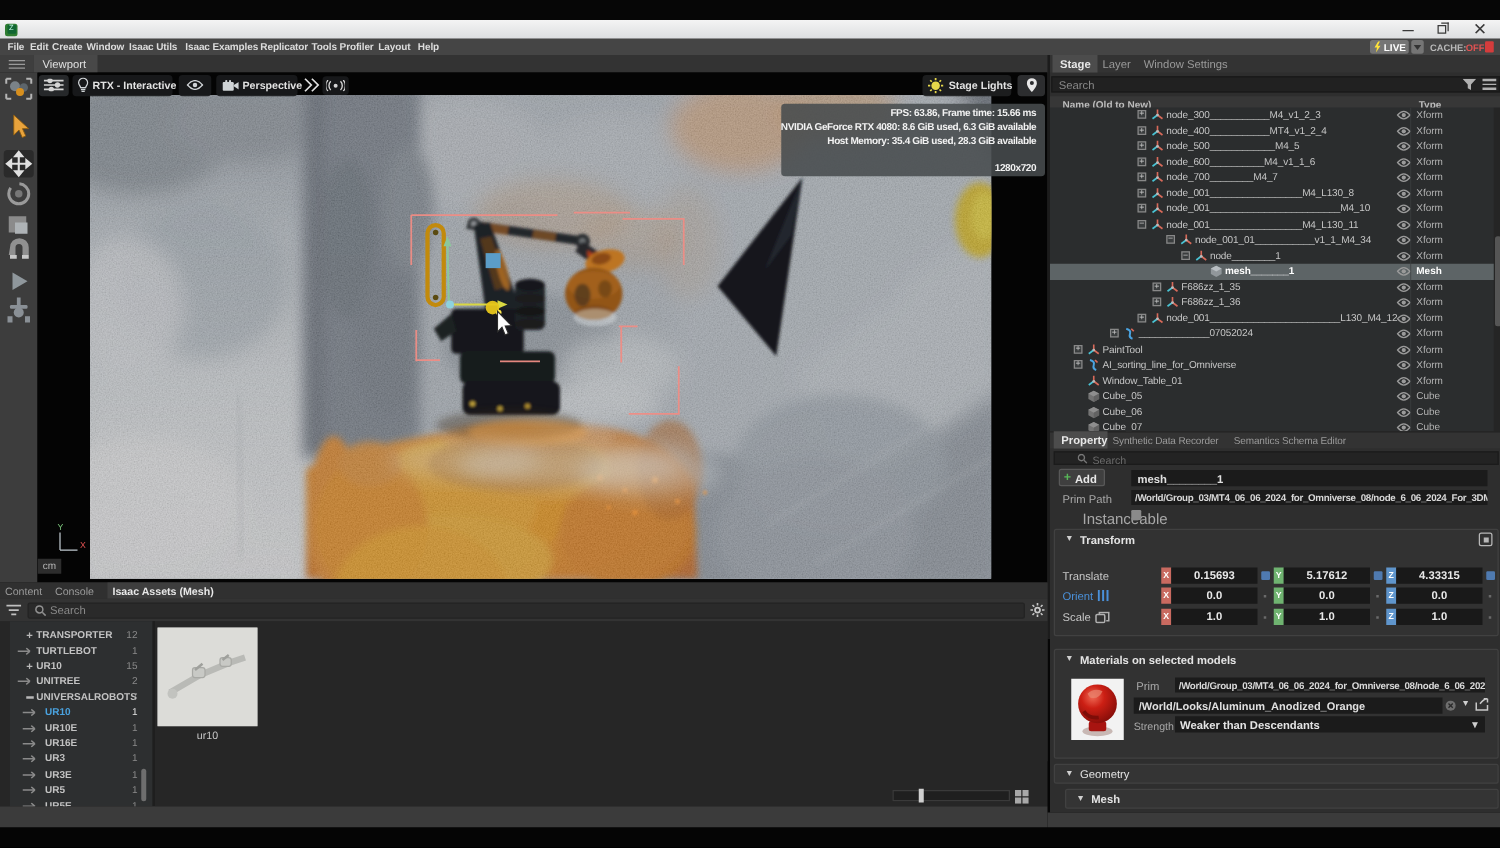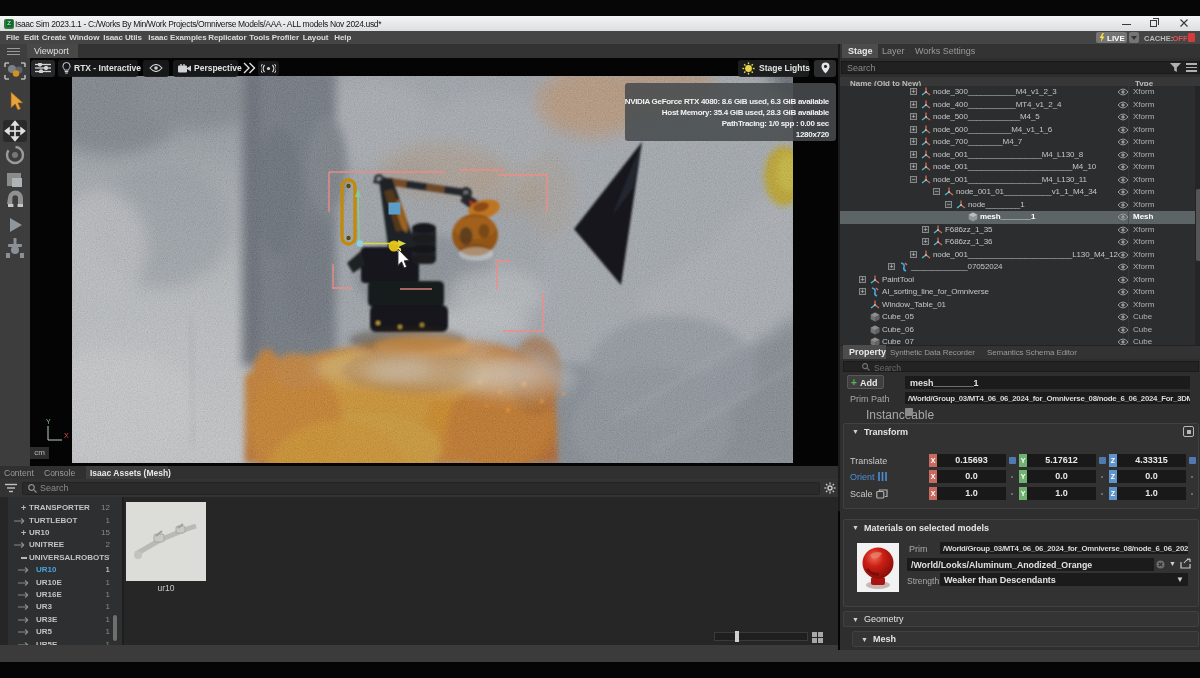--- a/index.html
+++ b/index.html
@@ -5,21 +5,20 @@
 *{box-sizing:border-box;font-family:"Liberation Sans",sans-serif;}
 #page{position:relative;width:1200px;height:678px;background:#060606;overflow:hidden;}
 .abs{position:absolute;}
 .txt{white-space:nowrap;}
 </style></head><body>
 <div id="page">
 
 <div class="abs" style="left:0;top:16px;width:1200px;height:15px;background:linear-gradient(#f4f4f4,#dcdee0);"></div>
 <div class="abs" style="left:4px;top:18.5px;width:10px;height:10px;background:#2e7d32;border-radius:2px;"></div>
 <div class="abs" style="left:5.5px;top:20px;width:7px;height:7px;background:#163;border-radius:1px;color:#cfe;font-size:6px;line-height:7px;text-align:center;">Z</div>
-<div class="abs txt" style="left:15px;top:18.5px;font-size:8.5px;letter-spacing:-0.35px;color:#161616;">Isaac Sim 2023.1.1 - C:/Works By Min/Work Projects/Omniverse Models/AAA - ALL models Nov 2024.usd*</div>
 <div class="abs" style="left:1122px;top:23.5px;width:9px;height:1.4px;background:#3a3a3a;"></div>
 <div class="abs" style="left:1150px;top:20px;width:6.5px;height:6.5px;border:1.1px solid #3a3a3a;"></div>
 <div class="abs" style="left:1152.5px;top:18px;width:6.5px;height:6.5px;border:1.1px solid #3a3a3a;border-bottom:none;border-left:none;"></div>
 <svg class="abs" style="left:1180px;top:19px;" width="8" height="8" viewBox="0 0 8 8">
       <path d="M0.5 0.5 L7.5 7.5 M7.5 0.5 L0.5 7.5" stroke="#3a3a3a" stroke-width="1.2"></path>
     </svg>
 <div class="abs" style="left:0;top:31px;width:1200px;height:12.5px;background:#454545;"></div>
     <div class="abs txt" style="left:6.0px;top:32.5px;font-size:8px;font-weight:bold;letter-spacing:-0.1px;color:#dcdcdc;">File</div>
     <div class="abs txt" style="left:24.0px;top:32.5px;font-size:8px;font-weight:bold;letter-spacing:-0.1px;color:#dcdcdc;">Edit</div>
     <div class="abs txt" style="left:41.7px;top:32.5px;font-size:8px;font-weight:bold;letter-spacing:-0.1px;color:#dcdcdc;">Create</div>
@@ -324,39 +323,39 @@
         </g>
       </svg>
 <div class="abs txt" style="left:729px;top:5px;font-size:8.5px;font-weight:bold;color:#e2e2e2;">Stage Lights</div>
 <div class="abs" style="left:784px;top:1.5px;width:22px;height:17px;background:#2c2d2f;border-radius:3px;"></div>
 <svg class="abs" style="left:791px;top:4px;" width="9" height="12" viewBox="0 0 9 12">
         <path d="M4.5 0.5 a4 4 0 0 1 4 4 c0 3-4 7-4 7 s-4-4-4-7 a4 4 0 0 1 4-4 Z" fill="#e8e8e8"></path>
         <circle cx="4.5" cy="4.4" r="1.6" fill="#2c2d2f"></circle>
       </svg>
 
 <div class="abs" style="left:595px;top:25px;width:211px;height:58px;background:rgba(72,76,79,0.88);border-radius:3px;"></div>
+<div class="abs txt" style="left:0;top:28px;width:799px;text-align:right;font-size:8px;letter-spacing:-0.3px;font-weight:bold;color:#f2f2f2;">FPS: 63.86, Frame time: 15.66 ms</div>
 <div class="abs txt" style="left:0;top:39px;width:799px;text-align:right;font-size:8px;letter-spacing:-0.3px;font-weight:bold;color:#f2f2f2;">NVIDIA GeForce RTX 4080: 8.6 GiB used, 6.3 GiB available</div>
 <div class="abs txt" style="left:0;top:50px;width:799px;text-align:right;font-size:8px;letter-spacing:-0.3px;font-weight:bold;color:#f2f2f2;">Host Memory: 35.4 GiB used, 28.3 GiB available</div>
-<div class="abs txt" style="left:0;top:61px;width:799px;text-align:right;font-size:8px;letter-spacing:-0.3px;font-weight:bold;color:#f2f2f2;">PathTracing: 1/0 spp : 0.00 sec</div>
 <div class="abs txt" style="left:0;top:72px;width:799px;text-align:right;font-size:8px;letter-spacing:-0.3px;font-weight:bold;color:#f2f2f2;">1280x720</div>
 
 <svg class="abs" style="left:10px;top:358px;" width="30" height="30" viewBox="0 0 30 30">
  <text x="6" y="8" font-size="7" fill="#7fc97f">Y</text>
  <line x1="8" y1="10" x2="8" y2="24" stroke="#bfc9cf" stroke-width="1"></line>
  <line x1="8" y1="24" x2="22" y2="24" stroke="#bfc9cf" stroke-width="1"></line>
  <text x="24" y="22" font-size="7" fill="#e05252">X</text>
 </svg>
 <div class="abs" style="left:0px;top:389px;width:19px;height:12px;background:#2d2d2d;color:#b8b8b8;font-size:8px;text-align:center;line-height:12px;">cm</div>
 </div>
     <div class="abs" style="left:838px;top:43.5px;width:362px;height:467px;background:#2e2e2e;border-left:2px solid #1c1c1c;">
       <div class="abs" style="left:0;top:0;width:362px;height:14.5px;background:#333;"></div>
       <div class="abs" style="left:2px;top:0;width:36px;height:14.5px;background:#4c4c4c;"></div>
       <div class="abs txt" style="left:8px;top:2px;font-size:9px;font-weight:bold;color:#e8e8e8;">Stage</div>
       <div class="abs txt" style="left:42px;top:2px;font-size:9px;color:#9a9a9a;">Layer</div>
-      <div class="abs txt" style="left:75px;top:2px;font-size:9px;color:#9a9a9a;">Works Settings</div>
+      <div class="abs txt" style="left:75px;top:2px;font-size:9px;color:#9a9a9a;">Window Settings</div>
       <div class="abs" style="left:1px;top:17px;width:359px;height:13px;background:#212121;border:1px solid #191919;"></div>
       <div class="abs txt" style="left:7px;top:19px;font-size:9px;color:#8a8a8a;">Search</div>
       <svg class="abs" style="left:330px;top:19.5px;" width="11" height="9" viewBox="0 0 11 9">
         <path d="M0 0 h11 l-4.2 4.5 v4.5 l-2.6-1.4 v-3.1 Z" fill="#b0b0b0"></path>
       </svg>
       <div class="abs" style="left:346px;top:19.5px;width:11px;height:1.6px;background:#b0b0b0;"></div>
       <div class="abs" style="left:346px;top:23px;width:11px;height:1.6px;background:#b0b0b0;"></div>
       <div class="abs" style="left:346px;top:26.5px;width:11px;height:1.6px;background:#b0b0b0;"></div>
       <div class="abs" style="left:0;top:33px;width:362px;height:12.5px;background:#373737;border-bottom:1px solid #2a2a2a;"></div>
       <div class="abs txt" style="left:10px;top:35px;font-size:8px;font-weight:bold;color:#bdbdbd;">Name (Old to New)</div>

